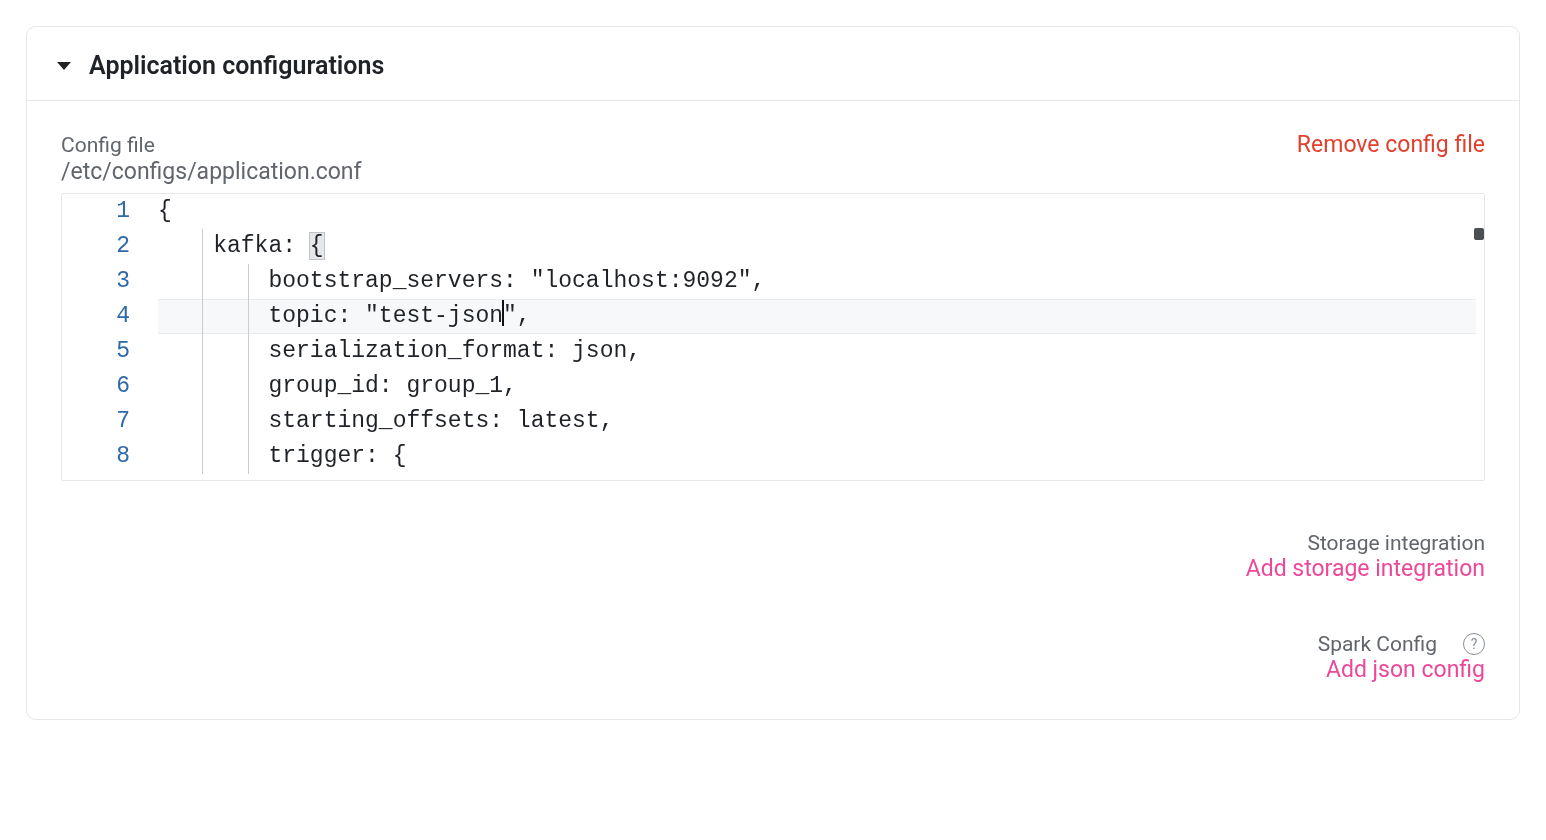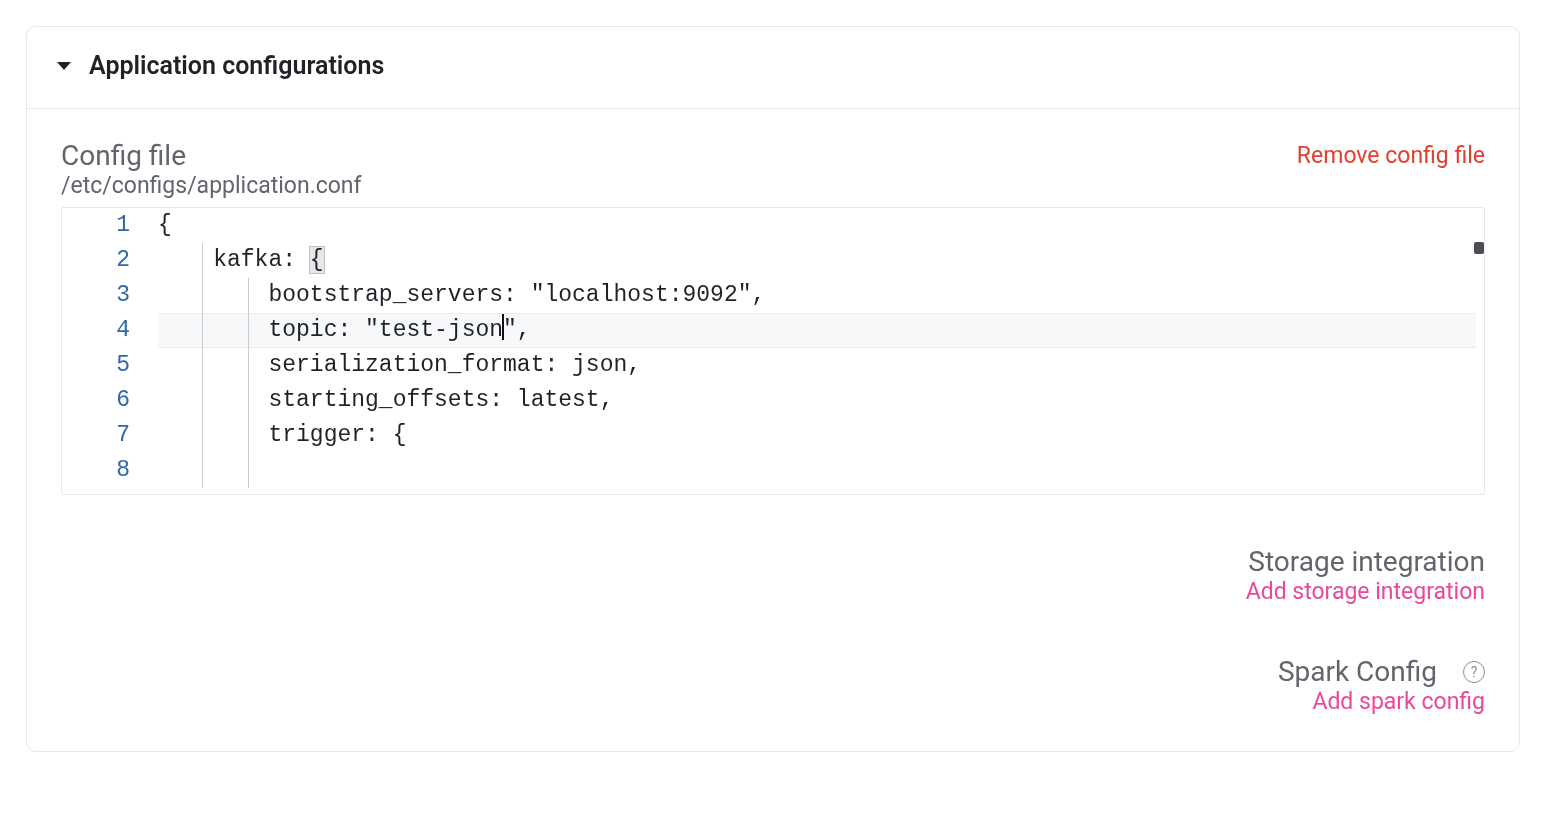--- a/index.html
+++ b/index.html
@@ -15,21 +15,21 @@
   }
   .panel {
     border: 1px solid #e5e7eb;
     border-radius: 10px;
     background: #fff;
     overflow: hidden;
   }
   .panel-header {
     display: flex;
     align-items: center;
-    padding: 24px 34px 28px 30px;
+    padding: 24px 34px 20px 30px;
     border-bottom: 1px solid #e7e9ec;
     gap: 18px;
     cursor: pointer;
   }
   .chevron {
     width: 0;
     height: 0;
     border-left: 7px solid transparent;
     border-right: 7px solid transparent;
     border-top: 8px solid #1f2328;
@@ -42,21 +42,21 @@
   }
   .panel-body {
     padding: 30px 34px 36px 34px;
   }
   .row {
     display: flex;
     align-items: center;
     justify-content: space-between;
   }
   .field-label {
-    font-size: 28px;
+    font-size: 21px;
     color: #61656c;
     font-weight: 400;
   }
   .remove-link {
     font-size: 23px;
     color: #e1402d;
     cursor: pointer;
   }
   .file-path {
     font-size: 23px;
@@ -200,39 +200,40 @@
           <div class="code-area" id="code-area">
 
           <div class="active-line-bg" style="top: 105px;"></div>
               <div class="indent-guide guide-1" style="top: 35px; height: 245px;"></div>
               <div class="indent-guide guide-2" style="top: 70px; height: 210px;"></div>
               <div class="code-line">{</div>
               <div class="code-line">    kafka: <span class="brace-match">{</span></div>
               <div class="code-line">        bootstrap_servers: "localhost:9092",</div>
               <div class="code-line">        topic: "test-json<span class="caret"></span>",</div>
               <div class="code-line">        serialization_format: json,</div>
+              <div class="code-line">        group_id: group_1,</div>
               <div class="code-line">        starting_offsets: latest,</div>
               <div class="code-line">        trigger: {</div>
             </div>
         </div>
         <div class="scroll-indicator"></div>
       </div>
 
       <div class="section">
         <div class="row">
           <div class="field-label">Storage integration</div>
           <div class="action-link">Add storage integration</div>
         </div>
       </div>
 
       <div class="section">
         <div class="row">
           <div class="label-with-icon">
             <span class="field-label">Spark Config</span>
             <span class="help-icon">?</span>
           </div>
-          <div class="action-link">Add spark config</div>
+          <div class="action-link">Add json config</div>
         </div>
       </div>
 
     </div>
   </div>
 </div>
 
 </body></html>

